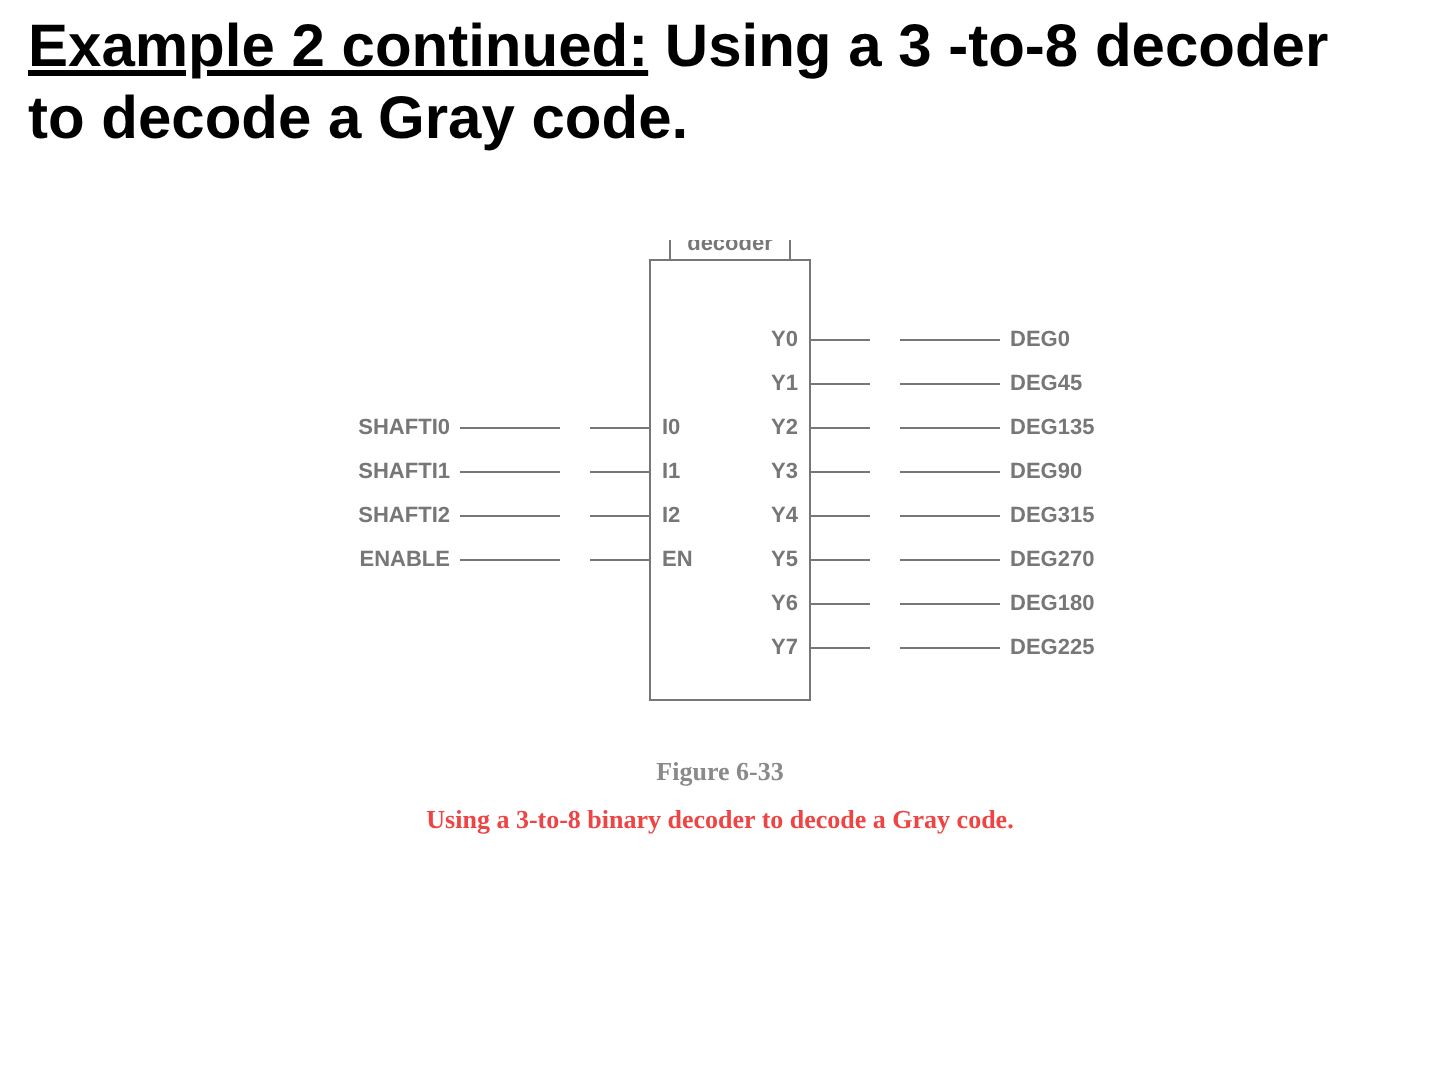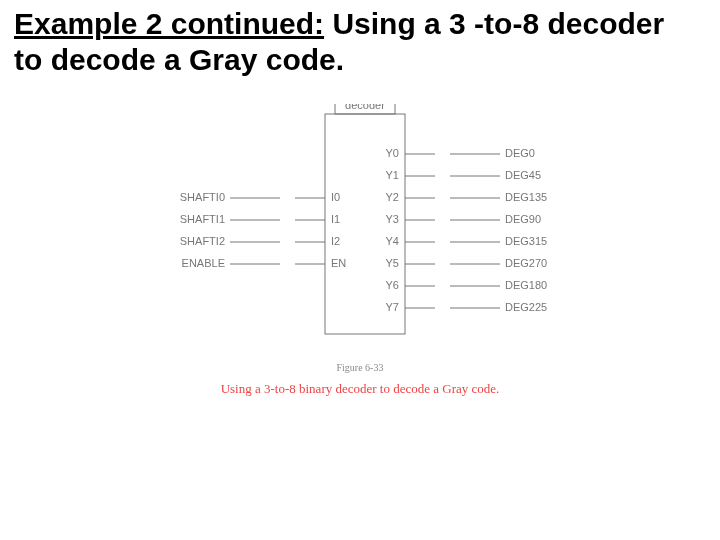--- a/index.html
+++ b/index.html
@@ -22,30 +22,31 @@
     top: 6px;
     left: 14px;
     right: 14px;
     font-size: 30px;
     font-weight: 700;
     line-height: 1.2;
   }
   .title .ul { text-decoration: underline; }
   .figure {
     position: absolute;
-    top: 104px;
+    top: 120px;
     left: 0;
     width: 720px;
+    font-weight: bold;
   }
   svg { display: block; margin: 0 auto; }
   .figlabel {
     text-align: center;
     font-family: "Times New Roman", Times, serif;
     color: #8a8a8a;
-    font-size: 10px;
+    font-size: 13px;
     margin-top: 8px;
   }
   .figcap {
     text-align: center;
     font-family: "Times New Roman", Times, serif;
     color: #ef4444;
     font-size: 13px;
     margin-top: 8px;
   }
   .svgtxt {

